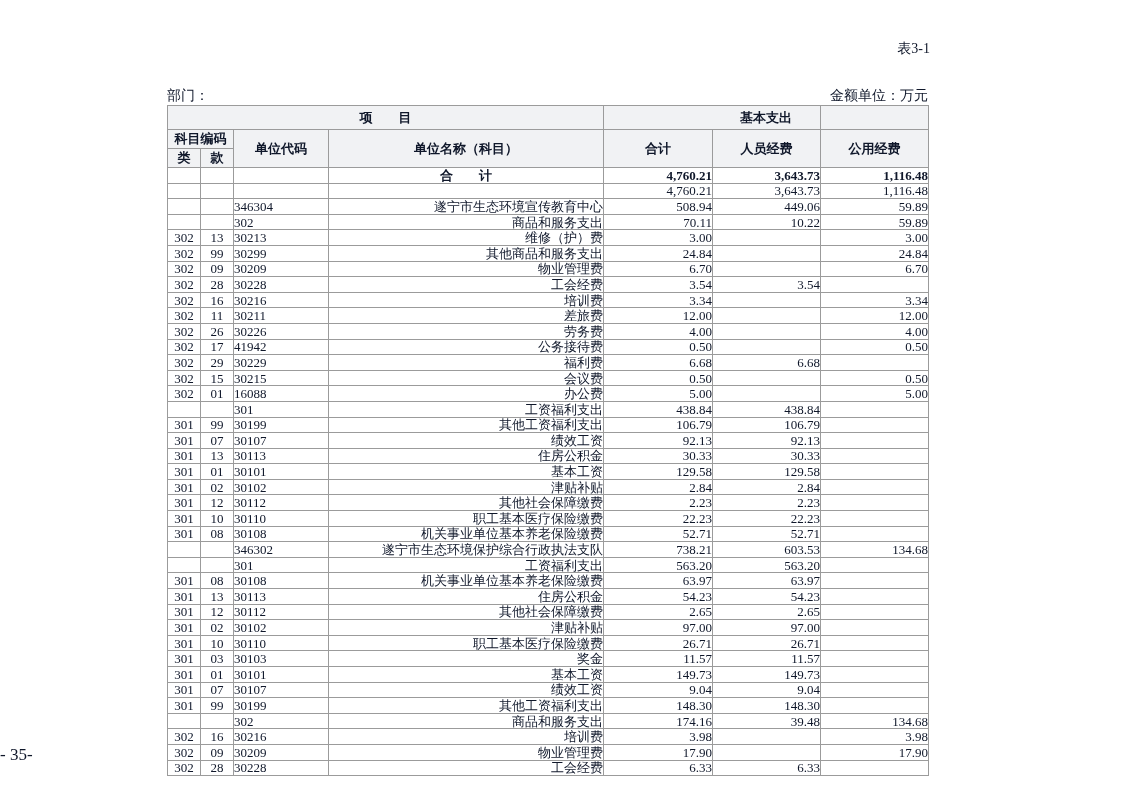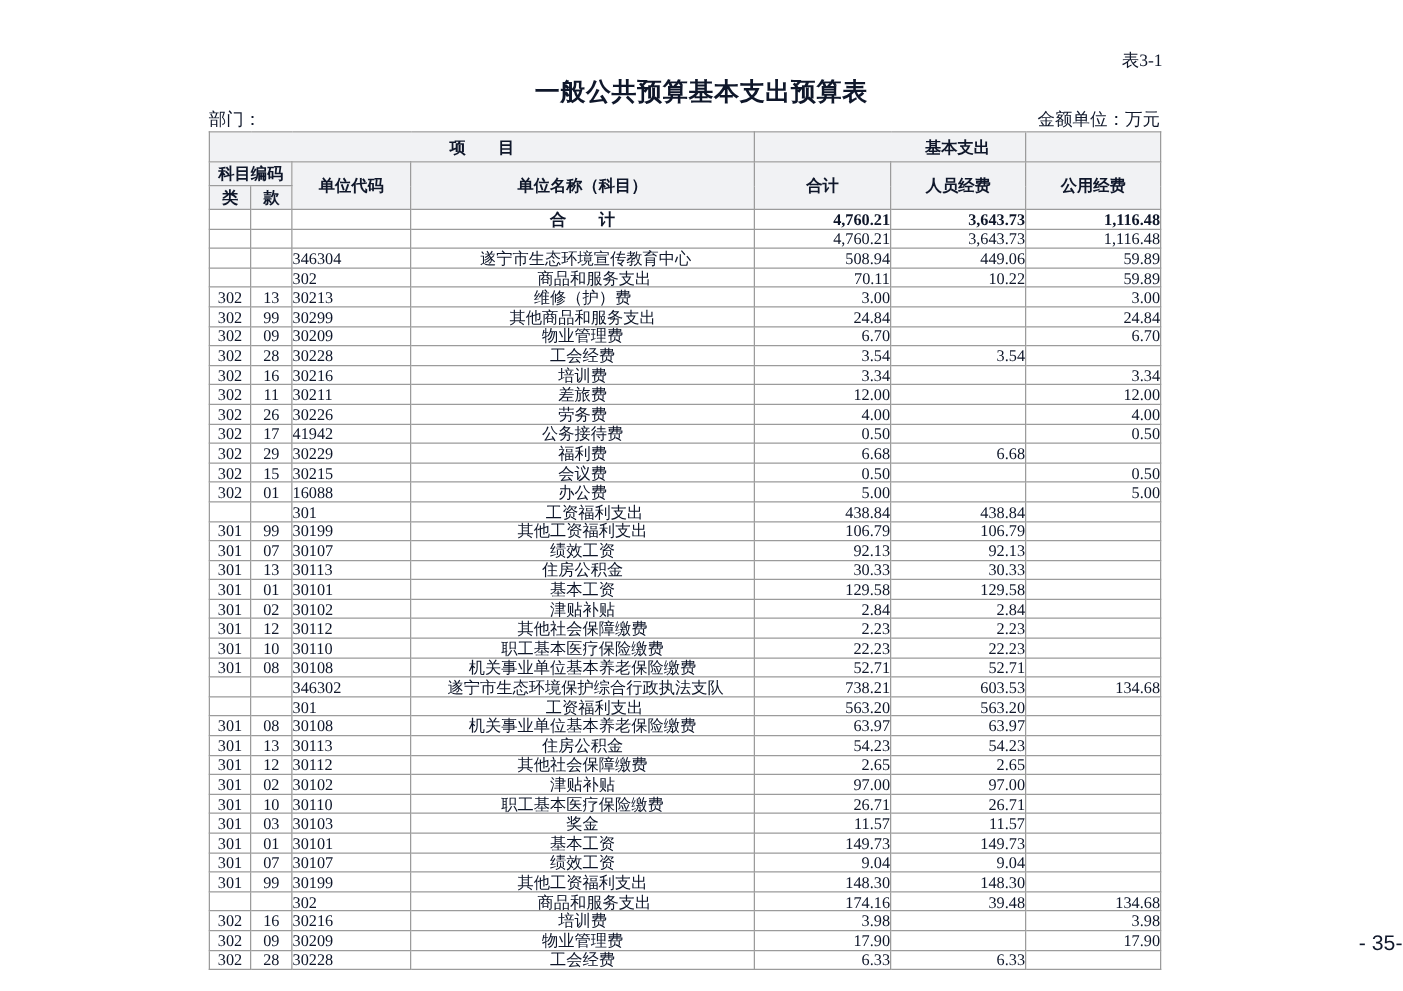--- a/index.html
+++ b/index.html
@@ -19,38 +19,37 @@
         text-align:center;vertical-align:middle;}
   .hr1 th{height:23px;}
   .hr2 th{height:15px;}
   .hr3 th{height:14px;}
   .group{position:relative;}
   .split{position:absolute;top:-1px;bottom:-1px;right:107px;width:1px;
         background:var(--border,#9b9b9b);}
   .budget tbody td{height:14.6px;font-size:13px;line-height:1;vertical-align:middle;}
   .c-center{text-align:center;}
   .c-code{text-align:left;padding-left:3px;}
-  .c-name{text-align:center;}
+  .c-name{text-align:right;}
   .c-name.ind0{padding-left:5px;}
   .c-name.ind1{padding-left:19px;}
   .c-name.ind2{}
   .c-name.center{text-align:center;padding-left:0;}
   .c-num{text-align:right;padding-right:4px;}
   tr.bold td{font-weight:700;}
-  .pageno{position:absolute;top:745px;left:0;width:1122px;text-align:right;
-        font-size:17px;font-family:Liberation Sans, sans-serif;}
+  .pageno{position:absolute;top:745px;left:0;width:1122px;text-align:left;
+        font-size:17px;font-family:Liberation Serif, serif;}
 </style>
 </head>
 <body>
 
 <div class="sheet">
 
   <div class="tag">表3-1</div>
 
-  <h1 class="title">一般公共预算基本支出预算表</h1>
 
   <div class="meta">
     <span>部门：</span>
     <span>金额单位：万元</span>
   </div>
 
   <table class="budget">
     <colgroup>
       <col style="width:33px">
         <col style="width:33px">

